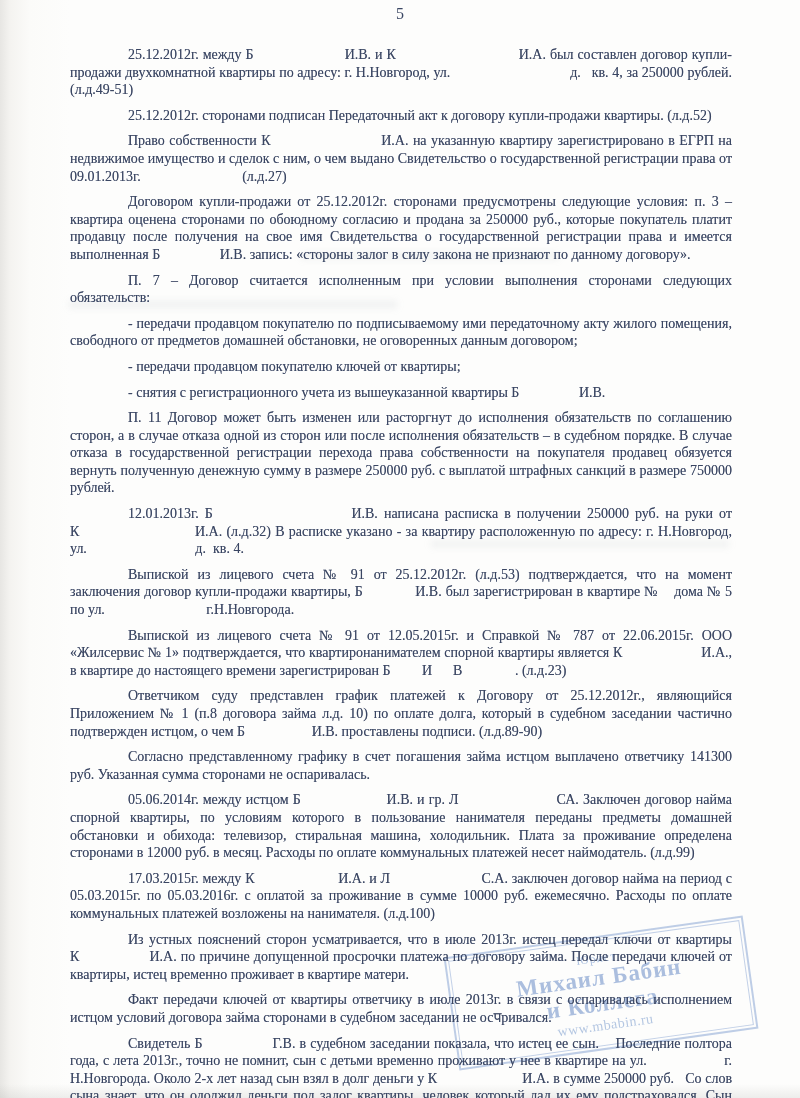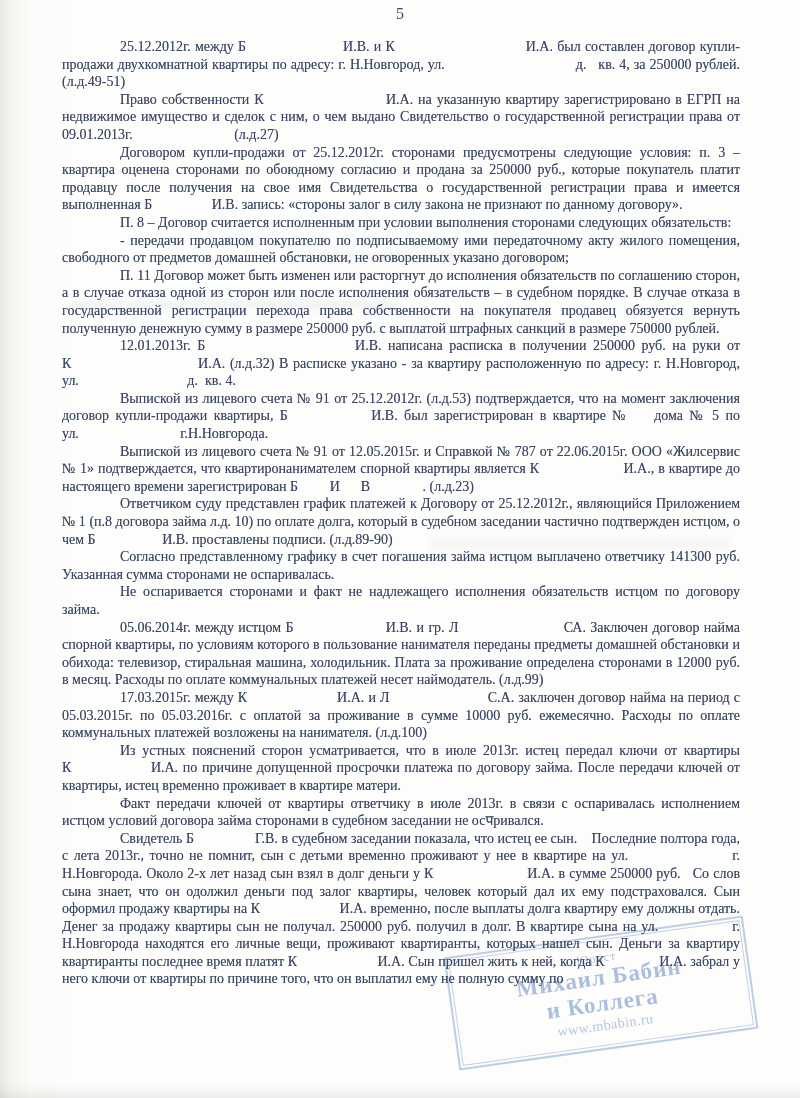--- a/index.html
+++ b/index.html
@@ -36,21 +36,21 @@
     z-index: 3;
   }
   .doc-text {
     position: absolute; left: 62px; top: 38px; width: 678px;
     color: #3a4663;
     font-size: 14px; line-height: 17.6px;
     text-align: justify;
     z-index: 2;
     text-shadow: 0 0 0.5px rgba(58,70,99,0.55);
   }
-  .para { margin: 0; text-indent: 58px; }
+  .para { margin: 8px; text-indent: 58px; }
   .stamp {
     position: absolute; left: 450px; top: 936px;
     width: 302px; height: 114px;
     transform: rotate(-8deg);
     z-index: 1;
     color: #9db6da;
     opacity: 0.92;
   }
   .stamp-outer {
     position: absolute; inset: 0;
@@ -71,31 +71,33 @@
 
 <div class="page">
   <div class="smudge s1"></div>
   <div class="smudge s2"></div>
   <div class="smudge s3"></div>
 
   <div class="page-num">5</div>
 
   <div class="doc-text">
       <p class="para">25.12.2012г. между Б&nbsp;&nbsp;&nbsp;&nbsp;&nbsp;&nbsp;&nbsp;&nbsp;&nbsp;&nbsp;&nbsp;&nbsp;&nbsp;&nbsp;&nbsp;&nbsp;&nbsp;&nbsp;&nbsp;&nbsp;&nbsp;&nbsp; И.В. и К&nbsp;&nbsp;&nbsp;&nbsp;&nbsp;&nbsp;&nbsp;&nbsp;&nbsp;&nbsp;&nbsp;&nbsp;&nbsp;&nbsp;&nbsp;&nbsp;&nbsp;&nbsp;&nbsp;&nbsp;&nbsp;&nbsp;&nbsp;&nbsp;&nbsp;&nbsp;&nbsp;&nbsp;&nbsp;&nbsp; И.А. был составлен договор купли-продажи двухкомнатной квартиры по адресу: г. Н.Новгород, ул.&nbsp;&nbsp;&nbsp;&nbsp;&nbsp;&nbsp;&nbsp;&nbsp;&nbsp;&nbsp;&nbsp;&nbsp;&nbsp;&nbsp;&nbsp;&nbsp;&nbsp;&nbsp;&nbsp;&nbsp;&nbsp;&nbsp;&nbsp;&nbsp;&nbsp;&nbsp;&nbsp;&nbsp;&nbsp;&nbsp;&nbsp;&nbsp; д.&nbsp;&nbsp; кв. 4, за 250000 рублей. (л.д.49-51)</p>
+      <p class="para">25.12.2012г. сторонами подписан Передаточный акт к договору купли-продажи квартиры. (л.д.52)</p>
       <p class="para">Право собственности К&nbsp;&nbsp;&nbsp;&nbsp;&nbsp;&nbsp;&nbsp;&nbsp;&nbsp;&nbsp;&nbsp;&nbsp;&nbsp;&nbsp;&nbsp;&nbsp;&nbsp;&nbsp;&nbsp;&nbsp;&nbsp;&nbsp;&nbsp;&nbsp; И.А. на указанную квартиру зарегистрировано в ЕГРП на недвижимое имущество и сделок с ним, о чем выдано  Свидетельство о государственной регистрации права от 09.01.2013г.&nbsp;&nbsp;&nbsp;&nbsp;&nbsp;&nbsp;&nbsp;&nbsp;&nbsp;&nbsp;&nbsp;&nbsp;&nbsp;&nbsp;&nbsp;&nbsp;&nbsp;&nbsp;&nbsp;&nbsp;&nbsp;&nbsp;&nbsp;&nbsp;&nbsp;&nbsp;&nbsp;&nbsp; (л.д.27)</p>
       <p class="para">Договором купли-продажи от 25.12.2012г. сторонами предусмотрены следующие условия: п. 3 – квартира оценена  сторонами по обоюдному согласию и продана за 250000 руб., которые покупатель платит продавцу после получения на свое имя Свидетельства о государственной регистрации права и имеется выполненная Б&nbsp;&nbsp;&nbsp;&nbsp;&nbsp;&nbsp;&nbsp;&nbsp;&nbsp;&nbsp;&nbsp;&nbsp;&nbsp;&nbsp;&nbsp;&nbsp; И.В. запись: «стороны залог в силу закона не признают по данному договору».</p>
-      <p class="para">П. 8 – Договор считается исполненным при условии выполнения сторонами следующих обязательств:</p>
-      <p class="para">- передачи  продавцом покупателю по подписываемому ими передаточному акту жилого помещения, свободного от предметов домашней обстановки, не оговоренных указано договором;</p>
+      <p class="para">П. 7 – Договор считается исполненным при условии выполнения сторонами следующих обязательств:</p>
+      <p class="para">- передачи  продавцом покупателю по подписываемому ими передаточному акту жилого помещения, свободного от предметов домашней обстановки, не оговоренных данным договором;</p>
+      <p class="para">- передачи продавцом покупателю ключей от квартиры;</p>
+      <p class="para">- снятия с регистрационного учета из вышеуказанной квартиры Б&nbsp;&nbsp;&nbsp;&nbsp;&nbsp;&nbsp;&nbsp;&nbsp;&nbsp;&nbsp;&nbsp;&nbsp;&nbsp;&nbsp;&nbsp;&nbsp; И.В.</p>
       <p class="para">П. 11 Договор может быть изменен или расторгнут до исполнения обязательств по соглашению сторон, а в случае отказа одной из сторон или после исполнения обязательств – в судебном порядке. В случае отказа в государственной регистрации перехода права собственности на покупателя продавец обязуется вернуть полученную денежную сумму в размере 250000 руб. с выплатой штрафных санкций в размере 750000 рублей.</p>
       <p class="para">12.01.2013г. Б&nbsp;&nbsp;&nbsp;&nbsp;&nbsp;&nbsp;&nbsp;&nbsp;&nbsp;&nbsp;&nbsp;&nbsp;&nbsp;&nbsp;&nbsp;&nbsp;&nbsp;&nbsp;&nbsp;&nbsp;&nbsp;&nbsp; И.В. написана расписка в получении 250000 руб. на руки  от К&nbsp;&nbsp;&nbsp;&nbsp;&nbsp;&nbsp;&nbsp;&nbsp;&nbsp;&nbsp;&nbsp;&nbsp;&nbsp;&nbsp;&nbsp;&nbsp;&nbsp;&nbsp;&nbsp;&nbsp;&nbsp;&nbsp;&nbsp;&nbsp;&nbsp;&nbsp; И.А. (л.д.32) В расписке указано - за квартиру расположенную по адресу: г. Н.Новгород, ул.&nbsp;&nbsp;&nbsp;&nbsp;&nbsp;&nbsp;&nbsp;&nbsp;&nbsp;&nbsp;&nbsp;&nbsp;&nbsp;&nbsp;&nbsp;&nbsp;&nbsp;&nbsp;&nbsp;&nbsp;&nbsp;&nbsp;&nbsp;&nbsp;&nbsp;&nbsp;&nbsp;&nbsp;&nbsp;&nbsp; д.&nbsp;&nbsp;кв. 4.</p>
       <p class="para">Выпиской из лицевого счета № 91 от 25.12.2012г. (л.д.53) подтверждается, что на момент заключения договор купли-продажи квартиры, Б&nbsp;&nbsp;&nbsp;&nbsp;&nbsp;&nbsp;&nbsp;&nbsp;&nbsp;&nbsp;&nbsp;&nbsp; И.В. был зарегистрирован в квартире №&nbsp;&nbsp;&nbsp; дома № 5 по ул.&nbsp;&nbsp;&nbsp;&nbsp;&nbsp;&nbsp;&nbsp;&nbsp;&nbsp;&nbsp;&nbsp;&nbsp;&nbsp;&nbsp;&nbsp;&nbsp;&nbsp;&nbsp;&nbsp;&nbsp;&nbsp;&nbsp;&nbsp;&nbsp;&nbsp;&nbsp;&nbsp;&nbsp; г.Н.Новгорода.</p>
       <p class="para">Выпиской из лицевого счета № 91 от 12.05.2015г. и Справкой № 787 от 22.06.2015г. ООО «Жилсервис № 1» подтверждается, что  квартиронанимателем спорной квартиры является К&nbsp;&nbsp;&nbsp;&nbsp;&nbsp;&nbsp;&nbsp;&nbsp;&nbsp;&nbsp;&nbsp;&nbsp;&nbsp;&nbsp;&nbsp;&nbsp;&nbsp;&nbsp;&nbsp;&nbsp; И.А., в квартире до настоящего времени  зарегистрирован Б&nbsp;&nbsp;&nbsp;&nbsp;&nbsp;&nbsp;&nbsp;&nbsp; И&nbsp;&nbsp;&nbsp;&nbsp;&nbsp; В&nbsp;&nbsp;&nbsp;&nbsp;&nbsp;&nbsp;&nbsp;&nbsp;&nbsp;&nbsp;&nbsp;&nbsp;&nbsp;&nbsp; . (л.д.23)</p>
       <p class="para">Ответчиком  суду  представлен  график  платежей  к  Договору  от  25.12.2012г.,  являющийся Приложением № 1 (п.8 договора займа л.д. 10) по оплате долга, который в судебном заседании частично подтвержден истцом, о чем Б&nbsp;&nbsp;&nbsp;&nbsp;&nbsp;&nbsp;&nbsp;&nbsp;&nbsp;&nbsp;&nbsp;&nbsp;&nbsp;&nbsp;&nbsp;&nbsp;&nbsp;&nbsp; И.В. проставлены подписи. (л.д.89-90)</p>
       <p class="para">Согласно представленному графику в счет погашения займа истцом выплачено ответчику 141300 руб. Указанная сумма сторонами не оспаривалась.</p>
-      <p class="para">Не оспаривается сторонами и факт не надлежащего исполнения обязательств истцом по  договору займа.</p>
       <p class="para">05.06.2014г. между истцом Б&nbsp;&nbsp;&nbsp;&nbsp;&nbsp;&nbsp;&nbsp;&nbsp;&nbsp;&nbsp;&nbsp;&nbsp;&nbsp;&nbsp;&nbsp;&nbsp;&nbsp;&nbsp;&nbsp;&nbsp; И.В. и гр. Л&nbsp;&nbsp;&nbsp;&nbsp;&nbsp;&nbsp;&nbsp;&nbsp;&nbsp;&nbsp;&nbsp;&nbsp;&nbsp;&nbsp;&nbsp;&nbsp;&nbsp;&nbsp;&nbsp;&nbsp;&nbsp;&nbsp;&nbsp; СА. Заключен договор найма спорной квартиры, по условиям которого в пользование нанимателя переданы предметы домашней обстановки и обихода: телевизор, стиральная машина, холодильник. Плата за проживание определена сторонами в 12000 руб. в месяц. Расходы по оплате коммунальных платежей несет наймодатель. (л.д.99)</p>
       <p class="para">17.03.2015г. между К&nbsp;&nbsp;&nbsp;&nbsp;&nbsp;&nbsp;&nbsp;&nbsp;&nbsp;&nbsp;&nbsp;&nbsp;&nbsp;&nbsp;&nbsp;&nbsp;&nbsp;&nbsp;&nbsp;&nbsp;&nbsp; И.А. и Л&nbsp;&nbsp;&nbsp;&nbsp;&nbsp;&nbsp;&nbsp;&nbsp;&nbsp;&nbsp;&nbsp;&nbsp;&nbsp;&nbsp;&nbsp;&nbsp;&nbsp;&nbsp;&nbsp;&nbsp;&nbsp;&nbsp;&nbsp; С.А. заключен договор найма на период с 05.03.2015г. по 05.03.2016г. с оплатой за проживание в сумме 10000 руб. ежемесячно. Расходы по оплате коммунальных платежей возложены на нанимателя. (л.д.100)</p>
       <p class="para">Из устных пояснений сторон усматривается, что в июле 2013г. истец передал ключи от квартиры К&nbsp;&nbsp;&nbsp;&nbsp;&nbsp;&nbsp;&nbsp;&nbsp;&nbsp;&nbsp;&nbsp;&nbsp;&nbsp;&nbsp;&nbsp;&nbsp; И.А. по причине допущенной просрочки платежа по договору займа. После передачи ключей от квартиры, истец временно проживает в квартире матери.</p>
       <p class="para">Факт передачи ключей от квартиры ответчику в июле 2013г. в связи с оспаривалась исполнением истцом условий договора займа сторонами в судебном заседании не осपривался.</p>
       <p class="para">Свидетель Б&nbsp;&nbsp;&nbsp;&nbsp;&nbsp;&nbsp;&nbsp;&nbsp;&nbsp;&nbsp;&nbsp;&nbsp;&nbsp;&nbsp;&nbsp;&nbsp; Г.В. в судебном заседании показала, что истец ее сын.&nbsp;&nbsp;&nbsp; Последние полтора года, с лета 2013г., точно не помнит,  сын с детьми временно проживают у нее в квартире на ул.&nbsp;&nbsp;&nbsp;&nbsp;&nbsp;&nbsp;&nbsp;&nbsp;&nbsp;&nbsp;&nbsp;&nbsp;&nbsp;&nbsp;&nbsp;&nbsp;&nbsp;&nbsp; г. Н.Новгорода. Около 2-х лет назад сын взял в долг деньги у К&nbsp;&nbsp;&nbsp;&nbsp;&nbsp;&nbsp;&nbsp;&nbsp;&nbsp;&nbsp;&nbsp;&nbsp;&nbsp;&nbsp;&nbsp;&nbsp;&nbsp;&nbsp;&nbsp;&nbsp;&nbsp;&nbsp; И.А. в сумме 250000 руб.&nbsp;&nbsp; Со слов сына знает, что он одолжил деньги под залог квартиры, человек который дал их ему подстраховался. Сын оформил  продажу  квартиры  на К&nbsp;&nbsp;&nbsp;&nbsp;&nbsp;&nbsp;&nbsp;&nbsp;&nbsp;&nbsp;&nbsp;&nbsp;&nbsp;&nbsp;&nbsp;&nbsp;&nbsp;&nbsp;&nbsp;&nbsp;&nbsp; И.А. временно, после выплаты долга квартиру ему должны отдать. Денег за продажу квартиры сын не получал. 250000 руб. получил в долг. В квартире сына на ул.&nbsp;&nbsp;&nbsp;&nbsp;&nbsp;&nbsp;&nbsp;&nbsp;&nbsp;&nbsp;&nbsp;&nbsp;&nbsp;&nbsp; г. Н.Новгорода находятся его личные вещи,  проживают квартиранты, которых нашел сын. Деньги за квартиру  квартиранты последнее время платят К&nbsp;&nbsp;&nbsp;&nbsp;&nbsp;&nbsp;&nbsp;&nbsp;&nbsp;&nbsp;&nbsp;&nbsp;&nbsp;&nbsp;&nbsp;&nbsp;&nbsp;&nbsp;&nbsp;&nbsp;&nbsp; И.А. Сын пришел жить к ней, когда К&nbsp;&nbsp;&nbsp;&nbsp;&nbsp;&nbsp;&nbsp;&nbsp;&nbsp;&nbsp;&nbsp;&nbsp;&nbsp;&nbsp; И.А. забрал у него ключи от квартиры  по причине того, что он выплатил ему не полную сумму по</p>
     </div>
 
   <div class="stamp">
     <div class="stamp-outer"></div>
     <div class="stamp-inner">

